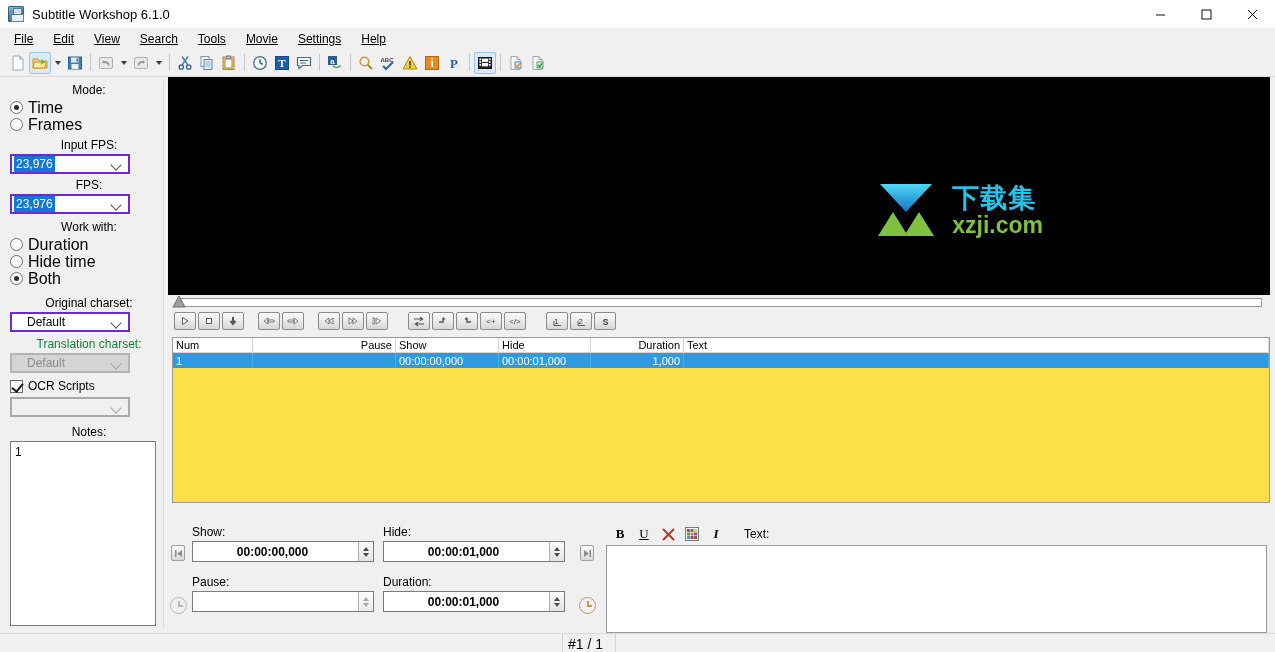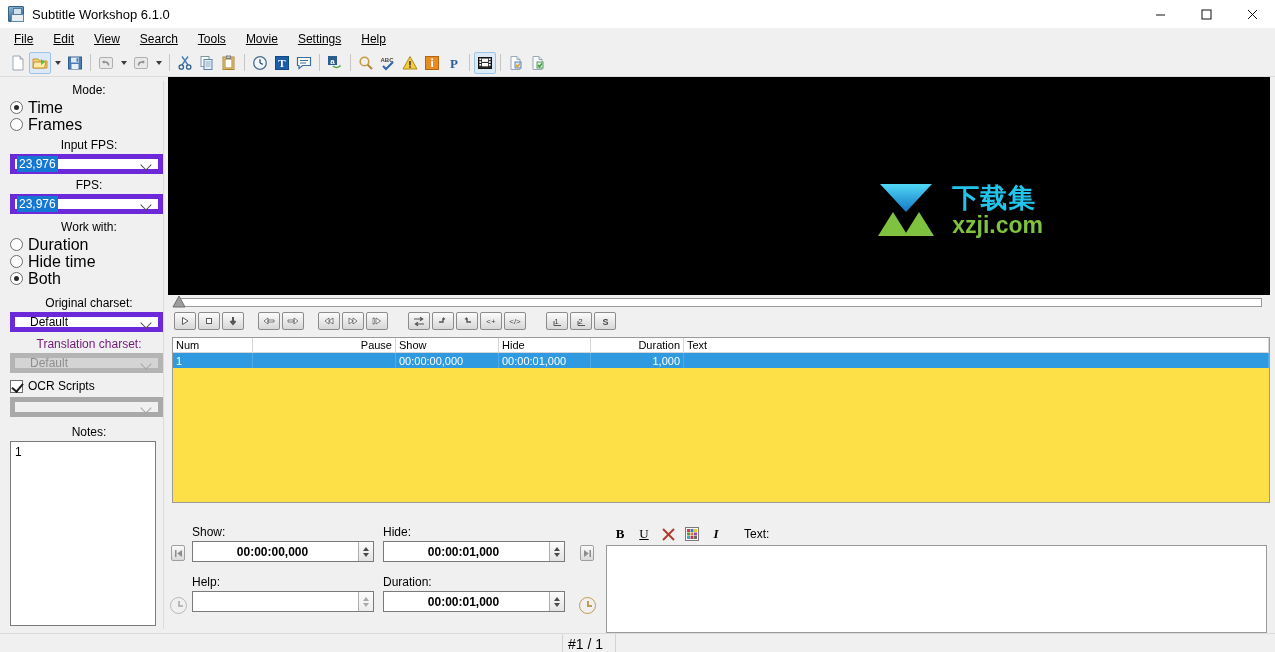--- a/index.html
+++ b/index.html
@@ -79,36 +79,36 @@
   #main { flex:1; display:flex; min-height:0; }
 
   
   #leftpanel {
     width: 168px; min-width:168px;
     background:#f0f0f0;
     padding: 6px 0 0 10px;
     position: relative;
   }
   .lbl { font-size:12px; color:#000; margin: 0 0 2px 0; line-height:14px;text-align:center; }
-  .lbl.dim { color:#701a75; }
+  .lbl.dim { color:#15803d; }
   .radio-row { display:flex; align-items:center; height:17px; }
   .radio {
     width:13px;height:13px;border-radius:50%;
     border:1px solid #6d6d6d; background:#fff;
     margin-right:5px; position:relative; flex:0 0 auto;
   }
   .radio.on:after {
     content:""; position:absolute; left:3px; top:3px; width:5px;height:5px;
     border-radius:50%; background:#2b2b2b;
   }
   .radio-row span { font-size:16px; }
 
   .combo {
-    width: 153px; height: 20px;
-    border:5px solid #6d28d9; background:#fff;
+    width: 120px; height: 20px;
+    border:2px solid #6d28d9; background:#fff;
     display:flex; align-items:center;
     position:relative; margin-bottom: 4px;
   }
   .combo .val { padding-left:15px; font-size:12px; }
   .combo .val.hl { background:#1477d1; color:#fff; padding:1px 2px; margin-left:2px;}
   .combo .chev {
     margin-left:auto; margin-right:7px;
     width:9px;height:9px; position:relative;
   }
   .combo .chev:before{
@@ -711,21 +711,21 @@
           </div>
 
           <div class="side-btn" style="position:absolute;left:412px;top:22px">
             <svg width="9" height="9" viewBox="0 0 9 9">
                 <rect x="6.5" y="1" width="1.5" height="7" fill="#8d8d8d"></rect>
                 <path d="M1 1 L5.8 4.5 L1 8 Z" fill="#8d8d8d"></path>
               </svg>
           </div>
 
           <div class="fieldgrp" style="left:24px; top:52px">
-            <div class="flbl">Help:</div>
+            <div class="flbl">Pause:</div>
             <div class="spin disabled">
               <div class="sv"></div>
               <div class="sb">
                   <div class="up dim"></div>
                   <div class="dn dim"></div>
                 </div>
             </div>
           </div>
 
           <div class="fieldgrp" style="left:215px; top:52px">

